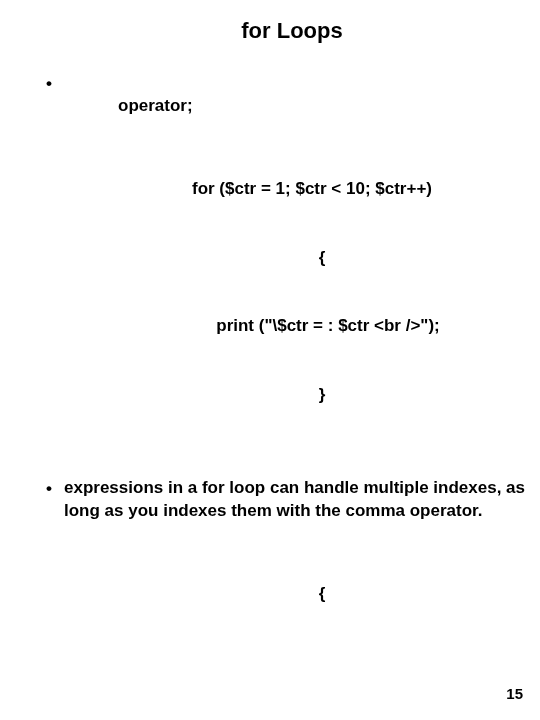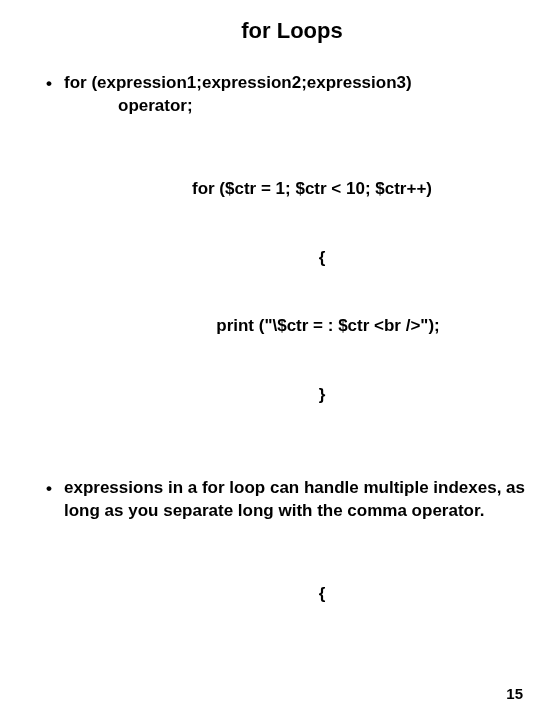--- a/index.html
+++ b/index.html
@@ -67,35 +67,35 @@
 </head>
 <body>
 
 <div class="slide">
 
   <div class="title">for Loops</div>
 
   <div class="bullet">
     <div class="dot">•</div>
     <div class="text">
-      <span>for (expression1;expression2;expression3)</span><br>
+      <br>
       <span class="indent-a" style="display:inline-block;">operator;</span>
     </div>
   </div>
 
   <div class="codeblock">
     <span class="l0">for ($ctr = 1; $ctr &lt; 10; $ctr++)</span>
     <span class="l1">{</span>
     <span class="l2">print ("\$ctr = : $ctr &lt;br /&gt;");</span>
     <span class="l1">}</span>
   </div>
 
   <div class="bullet">
     <div class="dot">•</div>
-    <div class="text">expressions in a for loop can handle multiple indexes, as long as you separate long with the comma operator.</div>
+    <div class="text">expressions in a for loop can handle multiple indexes, as long as you indexes them with the comma operator.</div>
   </div>
 
   <div class="codeblock" style="margin-top:6px;">
     <span class="l1">{</span>
     
     
     
   </div>
 
   <div class="page-num">15</div>

